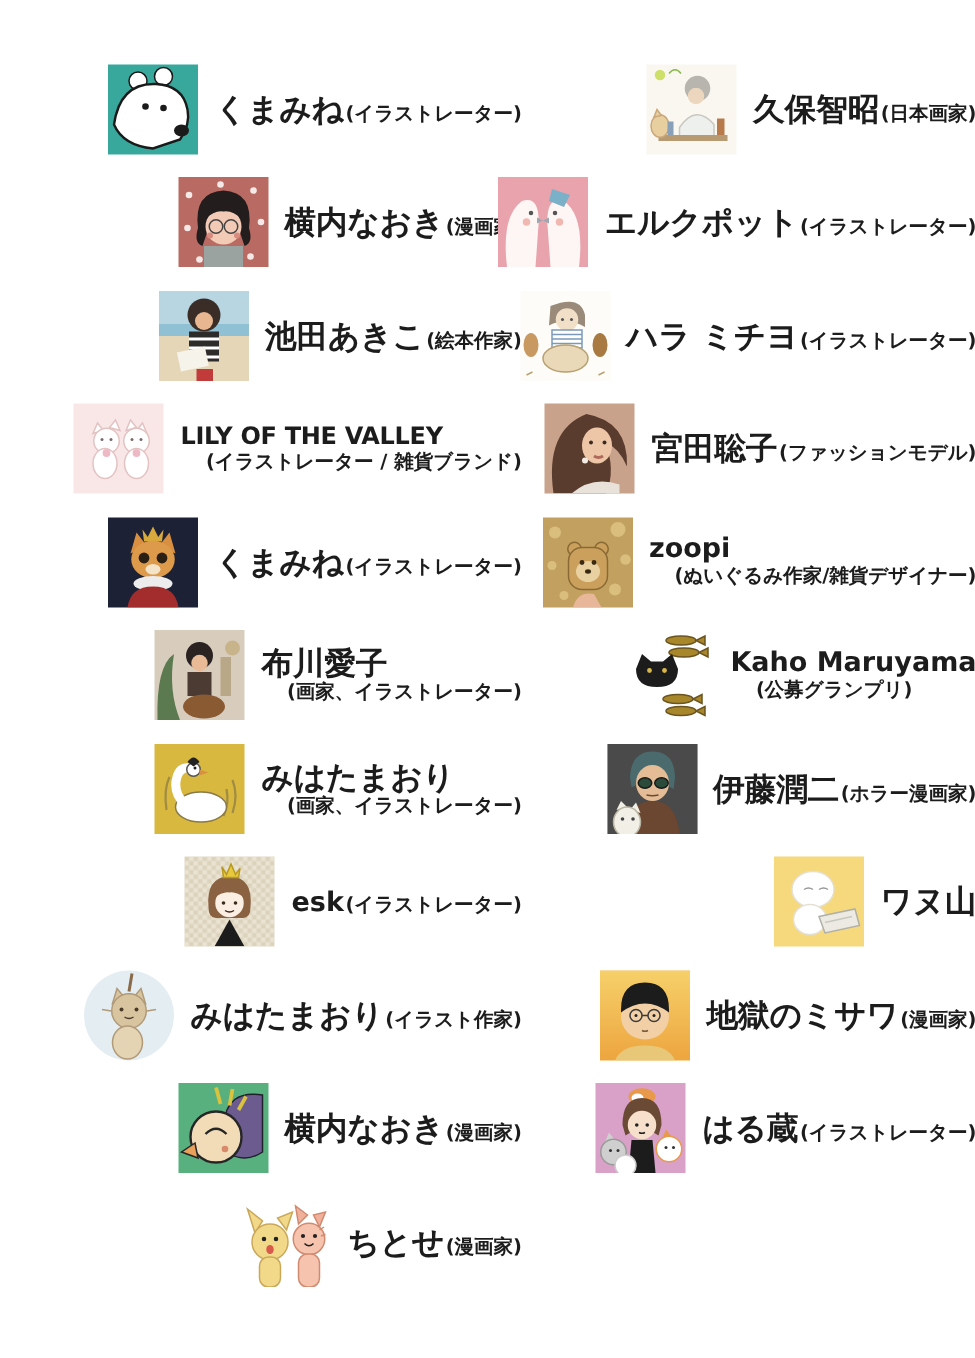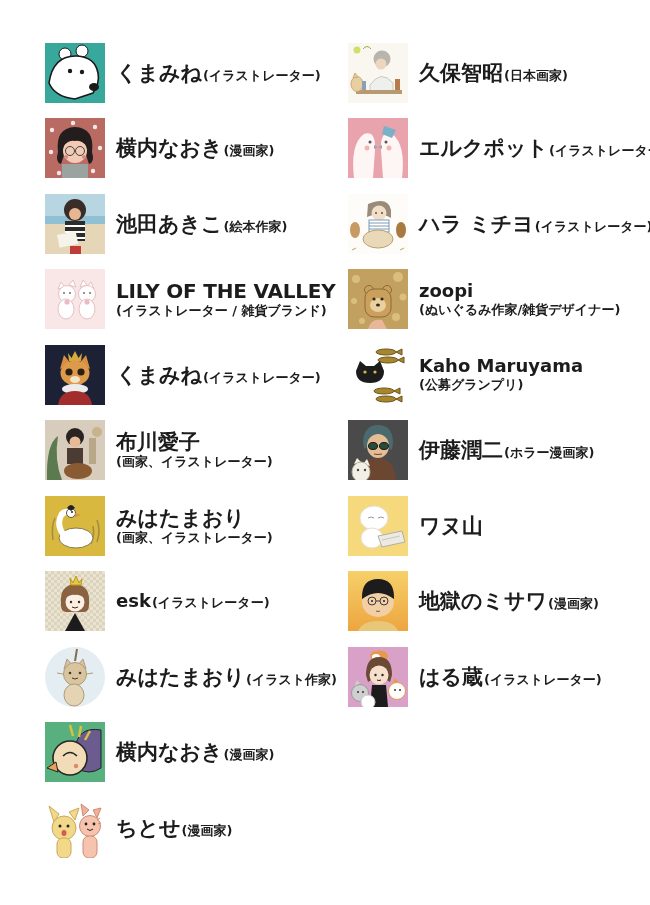--- a/index.html
+++ b/index.html
@@ -2,30 +2,30 @@
 <html><head>
 <meta charset="utf-8">
 <style>
   html,body{margin:0;padding:0;background:#fff;}
   #page{
     position:relative;width:650px;height:905px;background:#fff;
     font-family:"DejaVu Sans",sans-serif;overflow:hidden;
   }
   .cols{position:absolute;top:35px;left:45px;display:flex;}
   .col{width:303px;display:flex;flex-direction:column;}
-  .entry{height:75.5px;display:flex;align-items:center;gap:11px;}
+  .entry{height:75.5px;display:flex;align-items:center;gap:11px;justify-content:flex-end;}
   .avatar{width:60px;height:60px;flex:none;overflow:hidden;background:#eee;}
   .avatar svg{display:block;width:60px;height:60px;}
   .label{color:#1c1c1c;white-space:nowrap;}
   .nm{font-size:21px;font-weight:700;letter-spacing:0;}
   .nm.latin{font-size:18px;}
-  .nm.longname{font-size:20px;letter-spacing:-.2px;}
+  .nm.longname{font-size:16px;letter-spacing:-.2px;}
   .role{font-size:13px;font-weight:700;margin-left:1px;}
   .label.two-line .nm{display:block;line-height:1.05;}
-  .label.two-line .role{display:block;margin-left:0;margin-top:2px;line-height:1.1;}
+  .label.two-line .role{display:block;margin-left:17px;margin-top:2px;line-height:1.1;}
 </style>
 </head>
 <body>
 
 <div id="page">
   <div class="cols">
     <div class="col" id="col-0">
         <div class="entry">
     <div class="avatar" style="background: rgb(56, 168, 157);">
             <svg viewBox="0 0 60 60">
@@ -302,20 +302,34 @@
               <ellipse cx="30" cy="45" rx="15" ry="9" fill="#ead9b8" stroke="#b8a070"></ellipse>
               <ellipse cx="7" cy="36" rx="5" ry="8" fill="#c89a62"></ellipse>
               <ellipse cx="53" cy="36" rx="5" ry="8" fill="#a87a42"></ellipse>
               <g stroke="#b8a070">
                 <line x1="4" y1="56" x2="8" y2="54"></line>
                 <line x1="52" y1="56" x2="56" y2="54"></line>
               </g>
             </svg>
           </div>
     <div class="label"><span class="nm">ハラ ミチヨ</span><span class="role">(イラストレーター)</span></div>
+  </div>
+        <div class="entry">
+    <div class="avatar" style="background: rgb(201, 162, 140);">
+            <svg viewBox="0 0 60 60">
+              <path d="M6 60 Q0 18 28 7 Q56 12 55 42 Q50 30 40 25 Q48 44 41 60Z" fill="#5a3c2e"></path>
+              <ellipse cx="35" cy="28" rx="10" ry="12" fill="#edc6a8"></ellipse>
+              <circle cx="31" cy="26" r="1.3" fill="#3a2a20"></circle>
+              <circle cx="40" cy="26" r="1.3" fill="#3a2a20"></circle>
+              <path d="M33 35 Q36 37 39 35" stroke="#b06a5a" stroke-width="2" fill="none"></path>
+              <path d="M18 60 Q32 48 50 54 L50 60Z" fill="#e8e2da"></path>
+              <circle cx="27" cy="38" r="2" fill="#f2ebe4"></circle>
+            </svg>
+          </div>
+    <div class="label"><span class="nm">宮田聡子</span><span class="role">(ファッションモデル)</span></div>
   </div>
         <div class="entry">
     <div class="avatar" style="background: rgb(194, 161, 96);">
             <svg viewBox="0 0 60 60">
               <g fill="#e2c888" opacity=".75">
                 <circle cx="8" cy="10" r="4"></circle>
                 <circle cx="50" cy="8" r="5"></circle>
                 <circle cx="55" cy="28" r="3.5"></circle>
                 <circle cx="6" cy="32" r="3"></circle>
                 <circle cx="48" cy="48" r="4"></circle>

